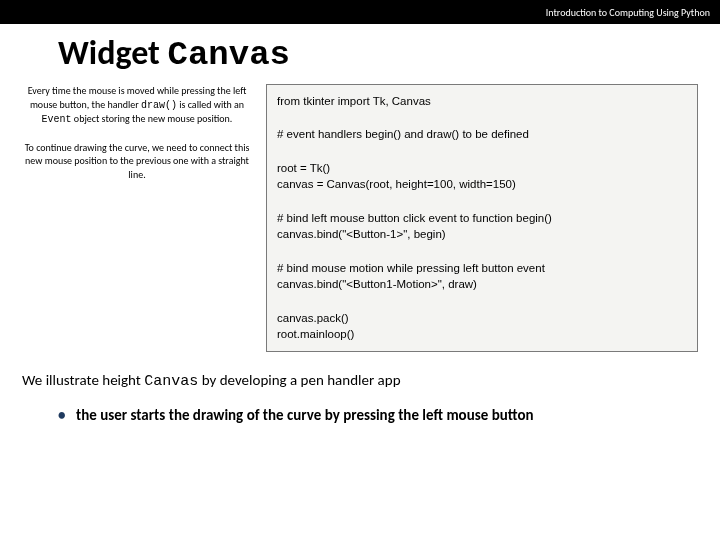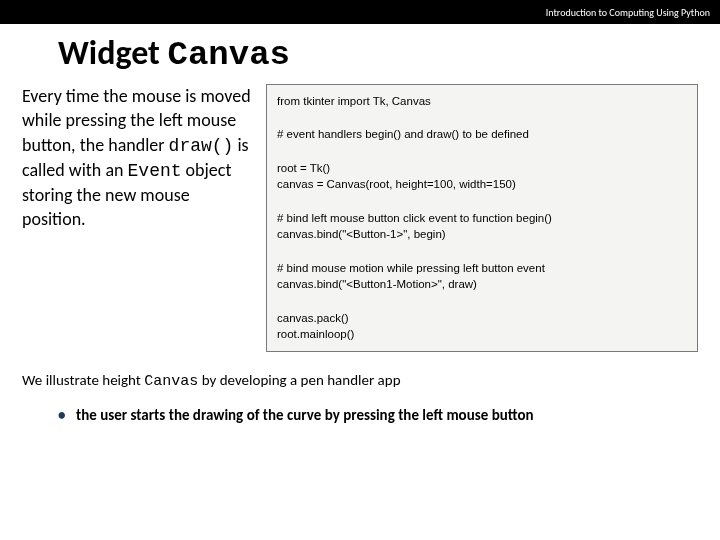--- a/index.html
+++ b/index.html
@@ -1,21 +1,21 @@
 <!DOCTYPE html>
 <html><head>
 <meta charset="utf-8">
 <style>
   * { box-sizing: border-box; margin: 0; padding: 0; }
   body { width: 720px; height: 540px; background: #fff; font-family: Calibri, Arial, sans-serif; color: #000; }
   .header-bar { background: #000; color: #fff; height: 24px; display: flex; align-items: center; justify-content: flex-end; padding: 0 10px; font-size: 10px; text-align: center; }
   .title { font-size: 34px; font-weight: bold; padding: 8px 0 10px 58px; }
   .title .mono { font-family: "Courier New", monospace; }
   .main-row { display: flex; padding: 0 22px 0 22px; gap: 14px; }
-  .left-col { width: 230px; font-size: 18px; line-height: 1.35; }
+  .left-col { width: 230px; font-size: 10px; line-height: 1.35; text-align: center; }
   .left-col p { margin-bottom: 14px; }
   .left-col .mono { font-family: "Courier New", monospace; }
   .code-box { flex: 1; border: 1px solid #7a7a7a; background: #f4f4f2; padding: 8px 10px; font-family: Liberation Sans, sans-serif; font-size: 11.5px; line-height: 1.45; white-space: pre; color: #000; }
   .below { padding: 18px 28px 0 22px; font-size: 15px; line-height: 1.35; }
   .below .mono { font-family: "Courier New", monospace; }
   ul.bullets { list-style: none; padding: 14px 0 0 36px; }
   ul.bullets li { position: relative; padding-left: 18px; margin-bottom: 24px; font-size: 15px; line-height: 1.3; font-weight: bold; }
   ul.bullets li::before { content: "•"; position: absolute; left: 0; top: 0; color: #1f3a5f; font-size: 15px; }
 </style>
 </head>
@@ -27,20 +27,21 @@
 
 <div class="title">
   <span>Widget </span><span class="mono">Canvas</span>
 </div>
 
 <div class="main-row">
   <div class="left-col">
     <p>
       <span>Every time the mouse is moved while pressing the left mouse button, the handler </span><span class="mono">draw()</span><span> is called with an </span><span class="mono">Event</span><span> object storing the new mouse position.</span>
     </p>
+    <p>To continue drawing the curve, we need to connect this new mouse position to the previous one with a straight line.</p>
   </div>
   <div class="code-box">from tkinter import Tk, Canvas
 
 # event handlers begin() and draw() to be defined
 
 root = Tk()
 canvas = Canvas(root, height=100, width=150)
 
 # bind left mouse button click event to function begin()
 canvas.bind("&lt;Button-1&gt;", begin)

